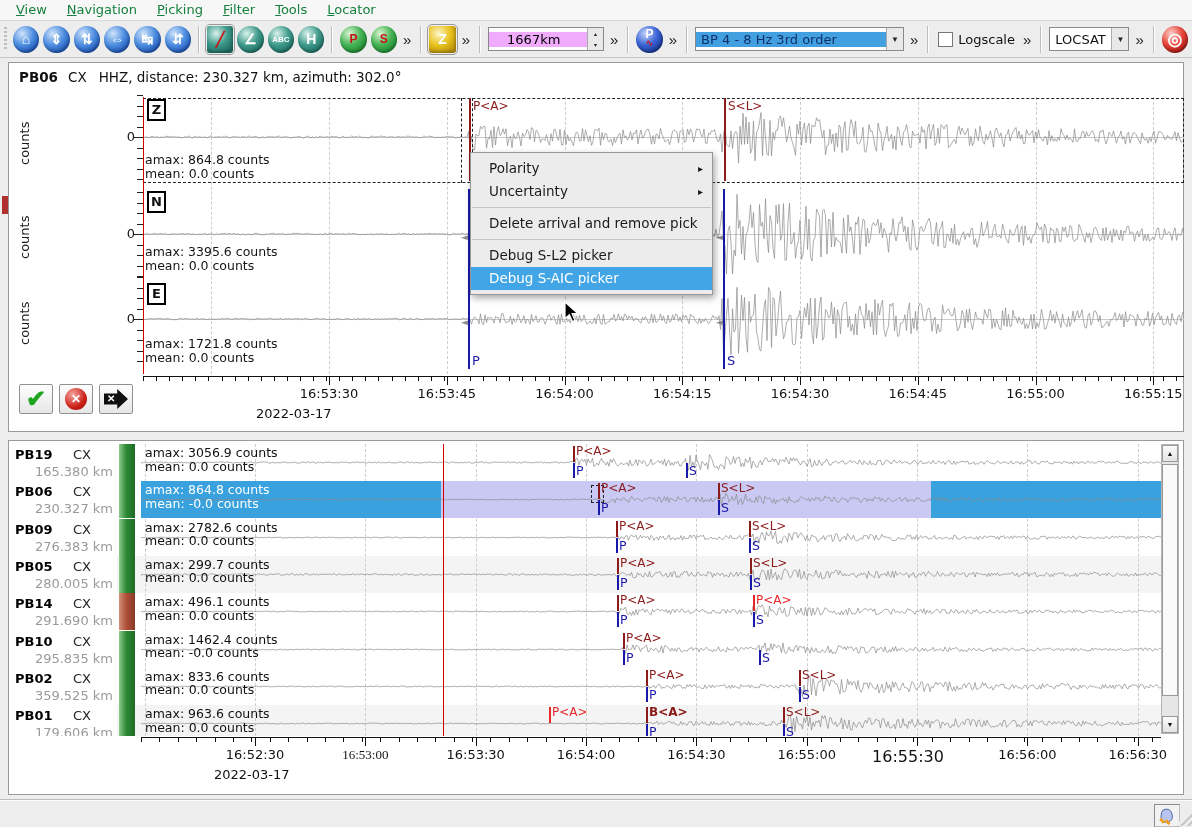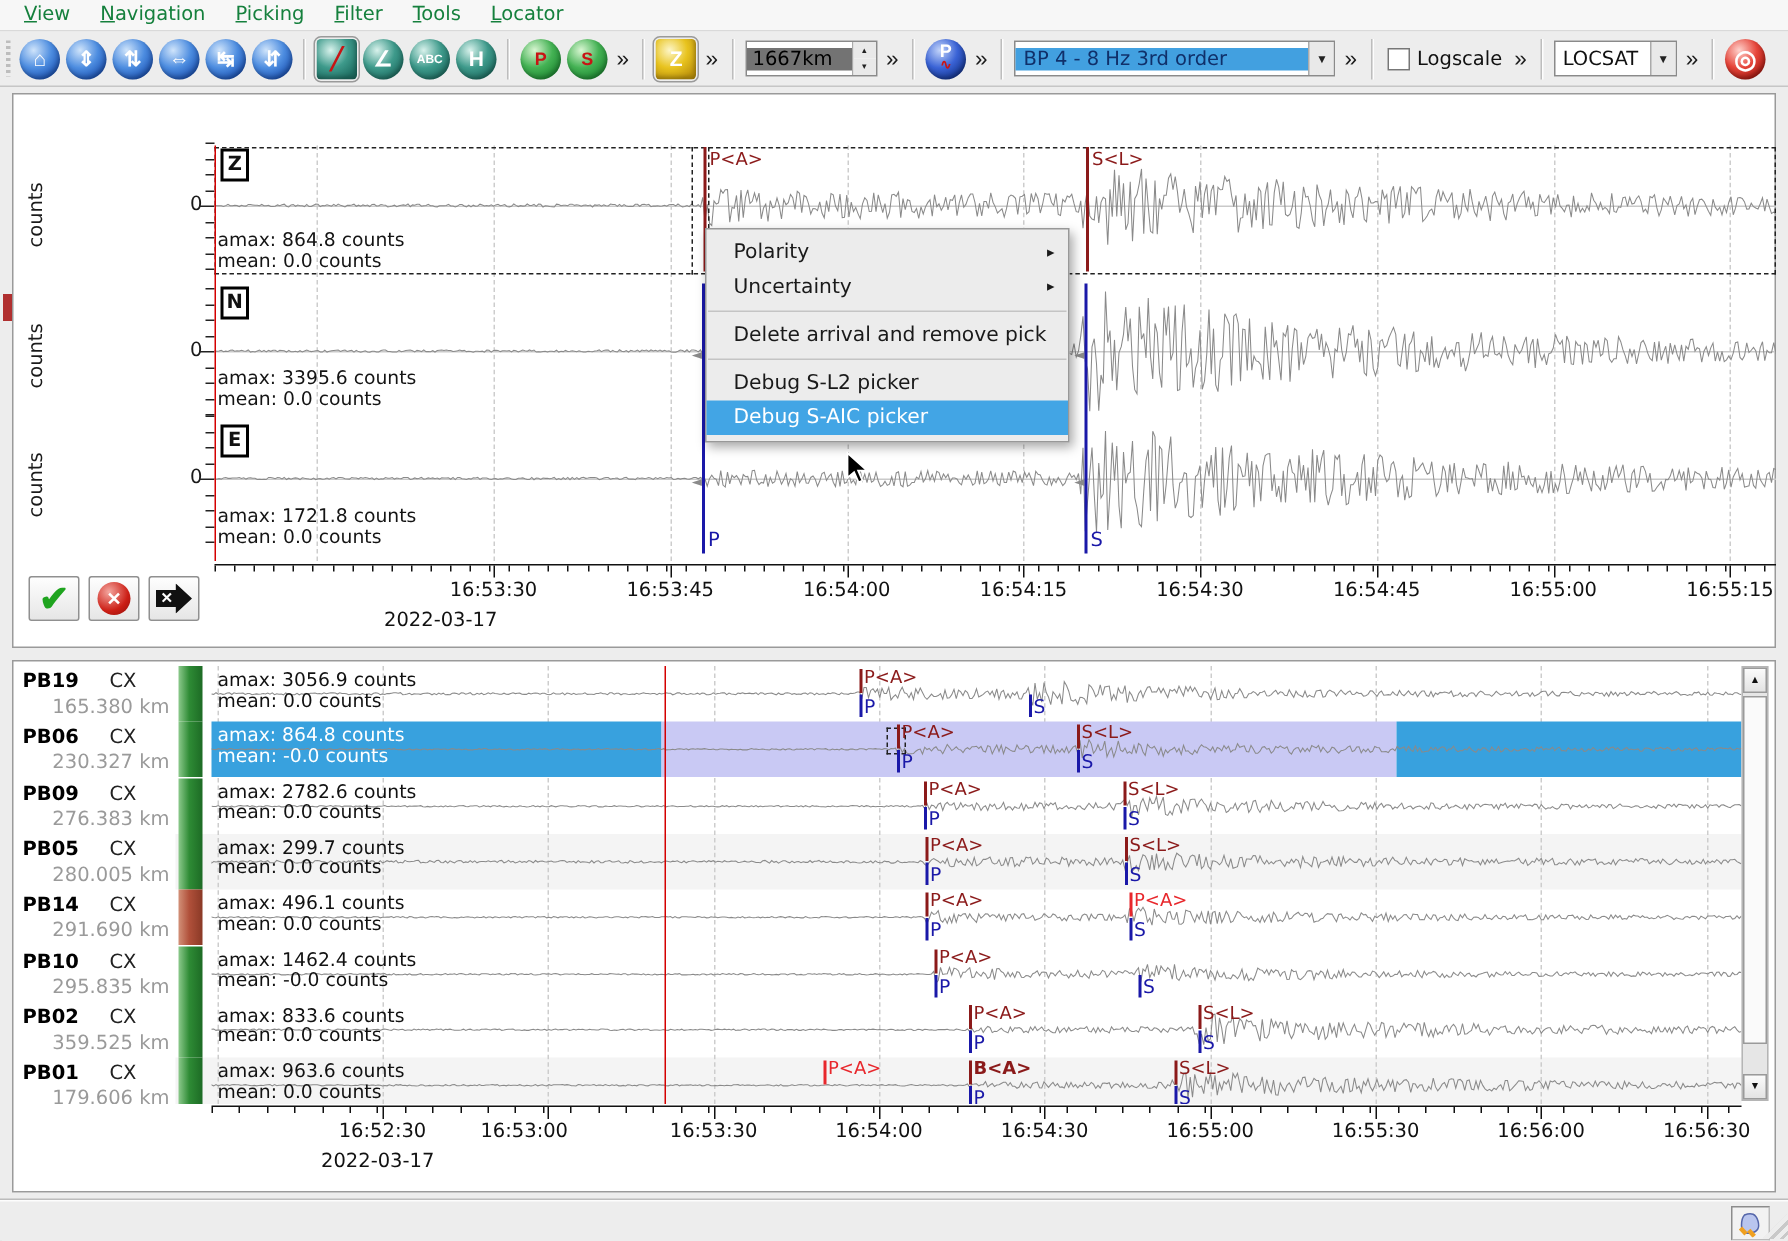--- a/index.html
+++ b/index.html
@@ -18,21 +18,21 @@
   .sph-teal{background:radial-gradient(circle at 35% 28%,#d8f2ec,#3e9a8b 45%,#1f6f63 80%)}
   .sph-green{background:radial-gradient(circle at 35% 28%,#d9f6d2,#44b254 45%,#1f8a33 80%)}
   .sph-gold{background:radial-gradient(circle at 35% 28%,#fdf6c8,#e8c31e 45%,#bf950d 80%)}
   .sph-navy{background:radial-gradient(circle at 35% 28%,#c2d4fa,#3a63d6 45%,#16368f 80%)}
   .sph-red{background:radial-gradient(circle at 35% 28%,#ffd2cc,#e6453a 45%,#a81a12 80%)}
   .checked-frame{outline:1px solid #9a9a9a;outline-offset:1px;background-color:#f3f3f3;border-radius:3px}
   .chev{background:none;border:none;font-size:15px;color:#1a1a1a;padding:0 2px;margin:0 2px;line-height:1}
   .glyph-red{color:#c81414;font-weight:bold}
   .glyph-small{font-size:8px;letter-spacing:0}
   .spinbox{display:flex;align-items:center;border:1px solid #8a8a8a;background:#fff;height:22px;margin:0 2px}
-  .spinbox input{border:none;width:62px;font:13px "DejaVu Sans",sans-serif;padding:0 4px;outline:none;background:#737373}
+  .spinbox input{border:none;width:62px;font:13px "DejaVu Sans",sans-serif;padding:0 18px;outline:none;background:#f0abfc}
   .spin-btns{display:flex;flex-direction:column;border-left:1px solid #aaa;height:100%}
   .spin-btns .sb{flex:1;width:15px;background:#e9e9e9;border:none;font-size:6px;line-height:1;padding:0;color:#222}
   .combo{display:flex;align-items:center;border:1px solid #8a8a8a;background:#fff;height:22px;margin:0 2px}
   .combo .val{padding:0 5px;white-space:nowrap;overflow:hidden}
   .combo .val.selected{background:#42a0e0;color:#10306a}
   .combo .drop{width:17px;height:100%;background:#e9e9e9;border:none;border-left:1px solid #aaa;font-size:8px;color:#222;padding:0}
   .checkbox-wrap{display:flex;align-items:center;margin:0 4px}
   .checkbox{width:13px;height:13px;border:1px solid #777;background:#fff;margin-right:5px}
   
   .panel{position:absolute;background:#fff;border:1px solid #9a9a9a;box-sizing:border-box}
@@ -171,20 +171,23 @@
   <button class="chev">»</button>
   <div class="tb-sep"></div>
   <button class="sphere sph-red">
       <span style="font-size:17px">◎</span>
     </button>
 </div>
 
 <div class="abs" style="left:2px;top:196px;width:6px;height:18px;background:#b03030"></div>
 
 <div id="picker-panel" class="panel">
+  <div class="phead">
+    <span class="sta-b">PB06</span><span class="net-b">CX</span><span>HHZ, distance: 230.327 km, azimuth: 302.0°</span>
+  </div>
 
   <div class="counts-lbl" style="top:48px">counts</div>
   <div class="counts-lbl" style="top:142px">counts</div>
   <div class="counts-lbl" style="top:228px">counts</div>
   <div class="zero-lbl" style="top:66px">0</div>
   <div class="zero-lbl" style="top:163px">0</div>
   <div class="zero-lbl" style="top:248px">0</div>
   <div class="abs" id="yticks" style="left:124px;top:0;width:10px;height:312px">
       <div style="position: absolute; left: 4px; top: 32px; width: 6px; height: 1px; background: rgb(34, 34, 34);"></div>
       <div style="position: absolute; left: 4px; top: 42.5px; width: 6px; height: 1px; background: rgb(34, 34, 34);"></div>
@@ -675,31 +678,31 @@
       <div style="position: absolute; left: 901.1px; top: 1px; width: 1px; height: 4px; background: rgb(17, 17, 17);"></div>
       <div style="position: absolute; left: 919.5px; top: 1px; width: 1px; height: 4px; background: rgb(17, 17, 17);"></div>
       <div style="position: absolute; left: 937.9px; top: 1px; width: 1px; height: 4px; background: rgb(17, 17, 17);"></div>
       <div style="position: absolute; left: 956.3px; top: 1px; width: 1px; height: 4px; background: rgb(17, 17, 17);"></div>
       <div style="position: absolute; left: 974.7px; top: 1px; width: 1px; height: 4px; background: rgb(17, 17, 17);"></div>
       <div style="position: absolute; left: 993.1px; top: 1px; width: 1px; height: 4px; background: rgb(17, 17, 17);"></div>
       <div style="position: absolute; left: 1011.4px; top: 1px; width: 1px; height: 4px; background: rgb(17, 17, 17);"></div>
       <div style="position: absolute; left: 114px; top: 1px; width: 1px; height: 8px; background: rgb(17, 17, 17);"></div>
       <div style="position: absolute; left: 69px; top: 10px; width: 90px; text-align: center; font-size: 13px;">16:52:30</div>
       <div style="position: absolute; left: 224.3px; top: 1px; width: 1px; height: 8px; background: rgb(17, 17, 17);"></div>
-      <div style="position: absolute; left: 179.3px; top: 10px; width: 90px; font-size: 13px;">16:53:00</div>
+      <div style="position: absolute; left: 179.3px; top: 10px; width: 90px; text-align: center; font-size: 13px; font-family: Liberation Serif, serif;">16:53:00</div>
       <div style="position: absolute; left: 334.7px; top: 1px; width: 1px; height: 8px; background: rgb(17, 17, 17);"></div>
       <div style="position: absolute; left: 289.7px; top: 10px; width: 90px; text-align: center; font-size: 13px;">16:53:30</div>
       <div style="position: absolute; left: 445px; top: 1px; width: 1px; height: 8px; background: rgb(17, 17, 17);"></div>
       <div style="position: absolute; left: 400px; top: 10px; width: 90px; text-align: center; font-size: 13px;">16:54:00</div>
       <div style="position: absolute; left: 555.4px; top: 1px; width: 1px; height: 8px; background: rgb(17, 17, 17);"></div>
       <div style="position: absolute; left: 510.4px; top: 10px; width: 90px; text-align: center; font-size: 13px;">16:54:30</div>
       <div style="position: absolute; left: 665.8px; top: 1px; width: 1px; height: 8px; background: rgb(17, 17, 17);"></div>
       <div style="position: absolute; left: 620.8px; top: 10px; width: 90px; text-align: center; font-size: 13px;">16:55:00</div>
       <div style="position: absolute; left: 776.1px; top: 1px; width: 1px; height: 8px; background: rgb(17, 17, 17);"></div>
-      <div style="position: absolute; left: 731.1px; top: 10px; width: 90px; text-align: center; font-size: 13px;">16:55:30</div>
+      <div style="position: absolute; left: 731.1px; top: 10px; width: 90px; text-align: left; font-size: 16px;">16:55:30</div>
       <div style="position: absolute; left: 886.4px; top: 1px; width: 1px; height: 8px; background: rgb(17, 17, 17);"></div>
       <div style="position: absolute; left: 841.4px; top: 10px; width: 90px; text-align: center; font-size: 13px;">16:56:00</div>
       <div style="position: absolute; left: 996.8px; top: 1px; width: 1px; height: 8px; background: rgb(17, 17, 17);"></div>
       <div style="position: absolute; left: 951.8px; top: 10px; width: 90px; text-align: center; font-size: 13px;">16:56:30</div>
       <div style="position: absolute; left: 73px; top: 30px; font-size: 13px;">2022-03-17</div>
     </div>
 </div>
 
 <div id="statusbar">
   <div id="plug-box">

